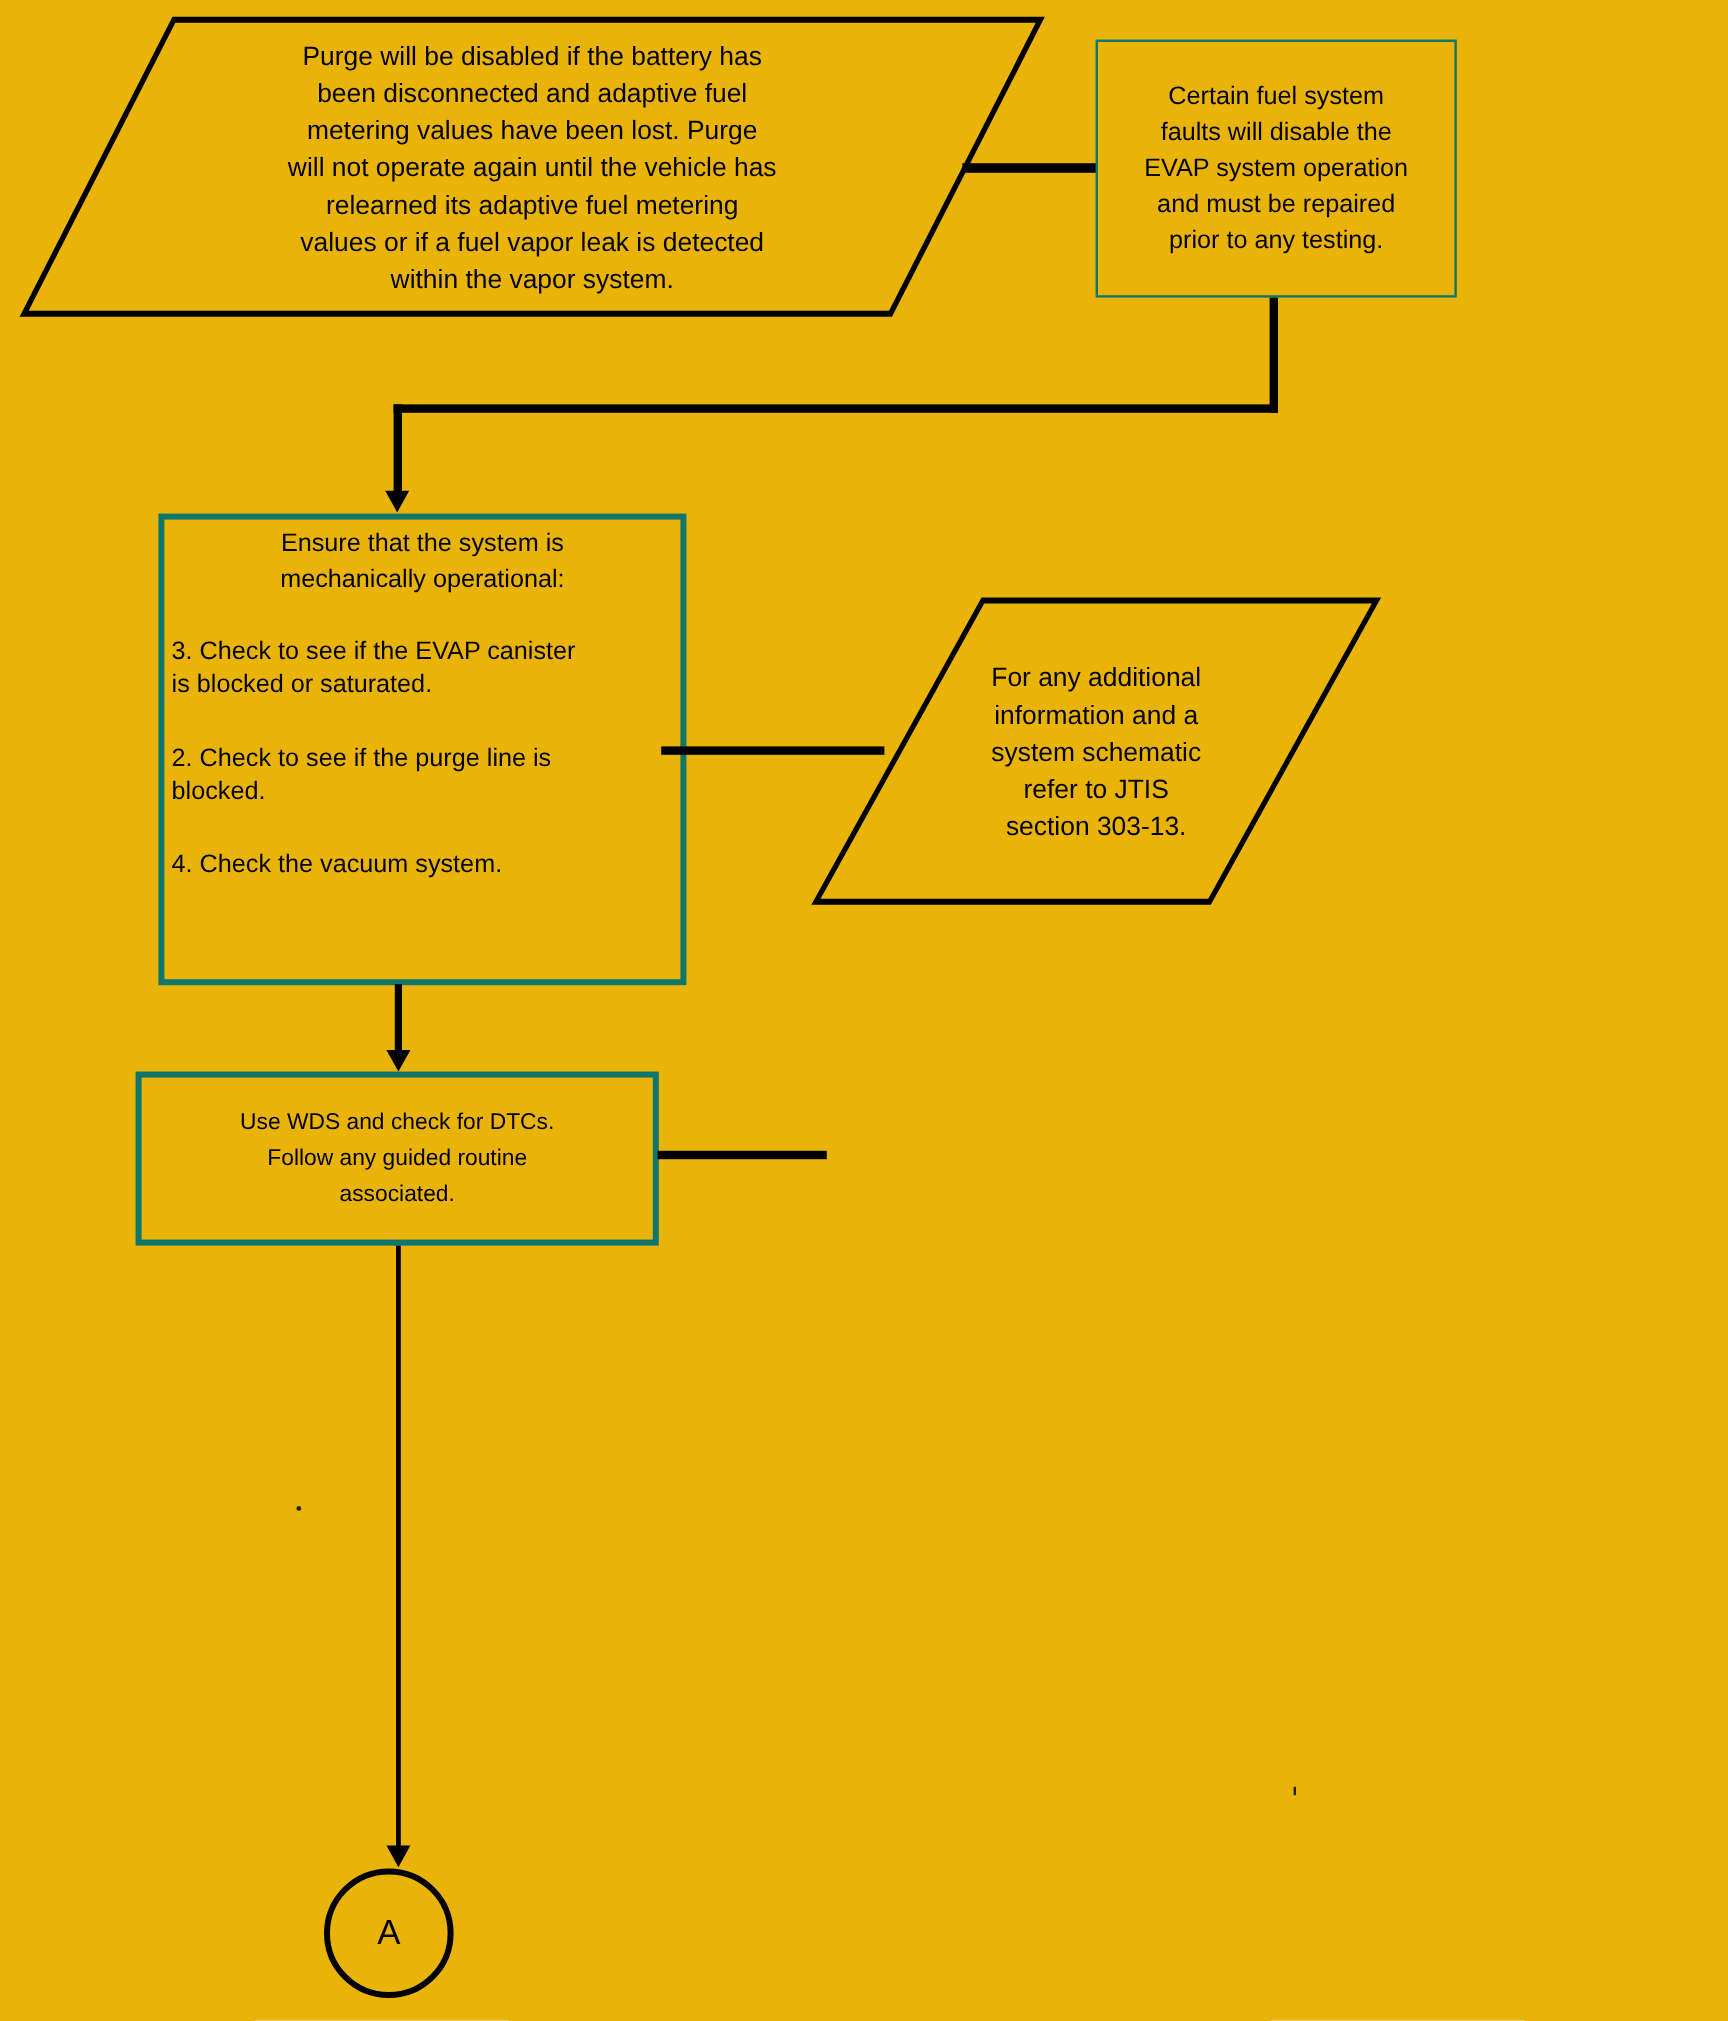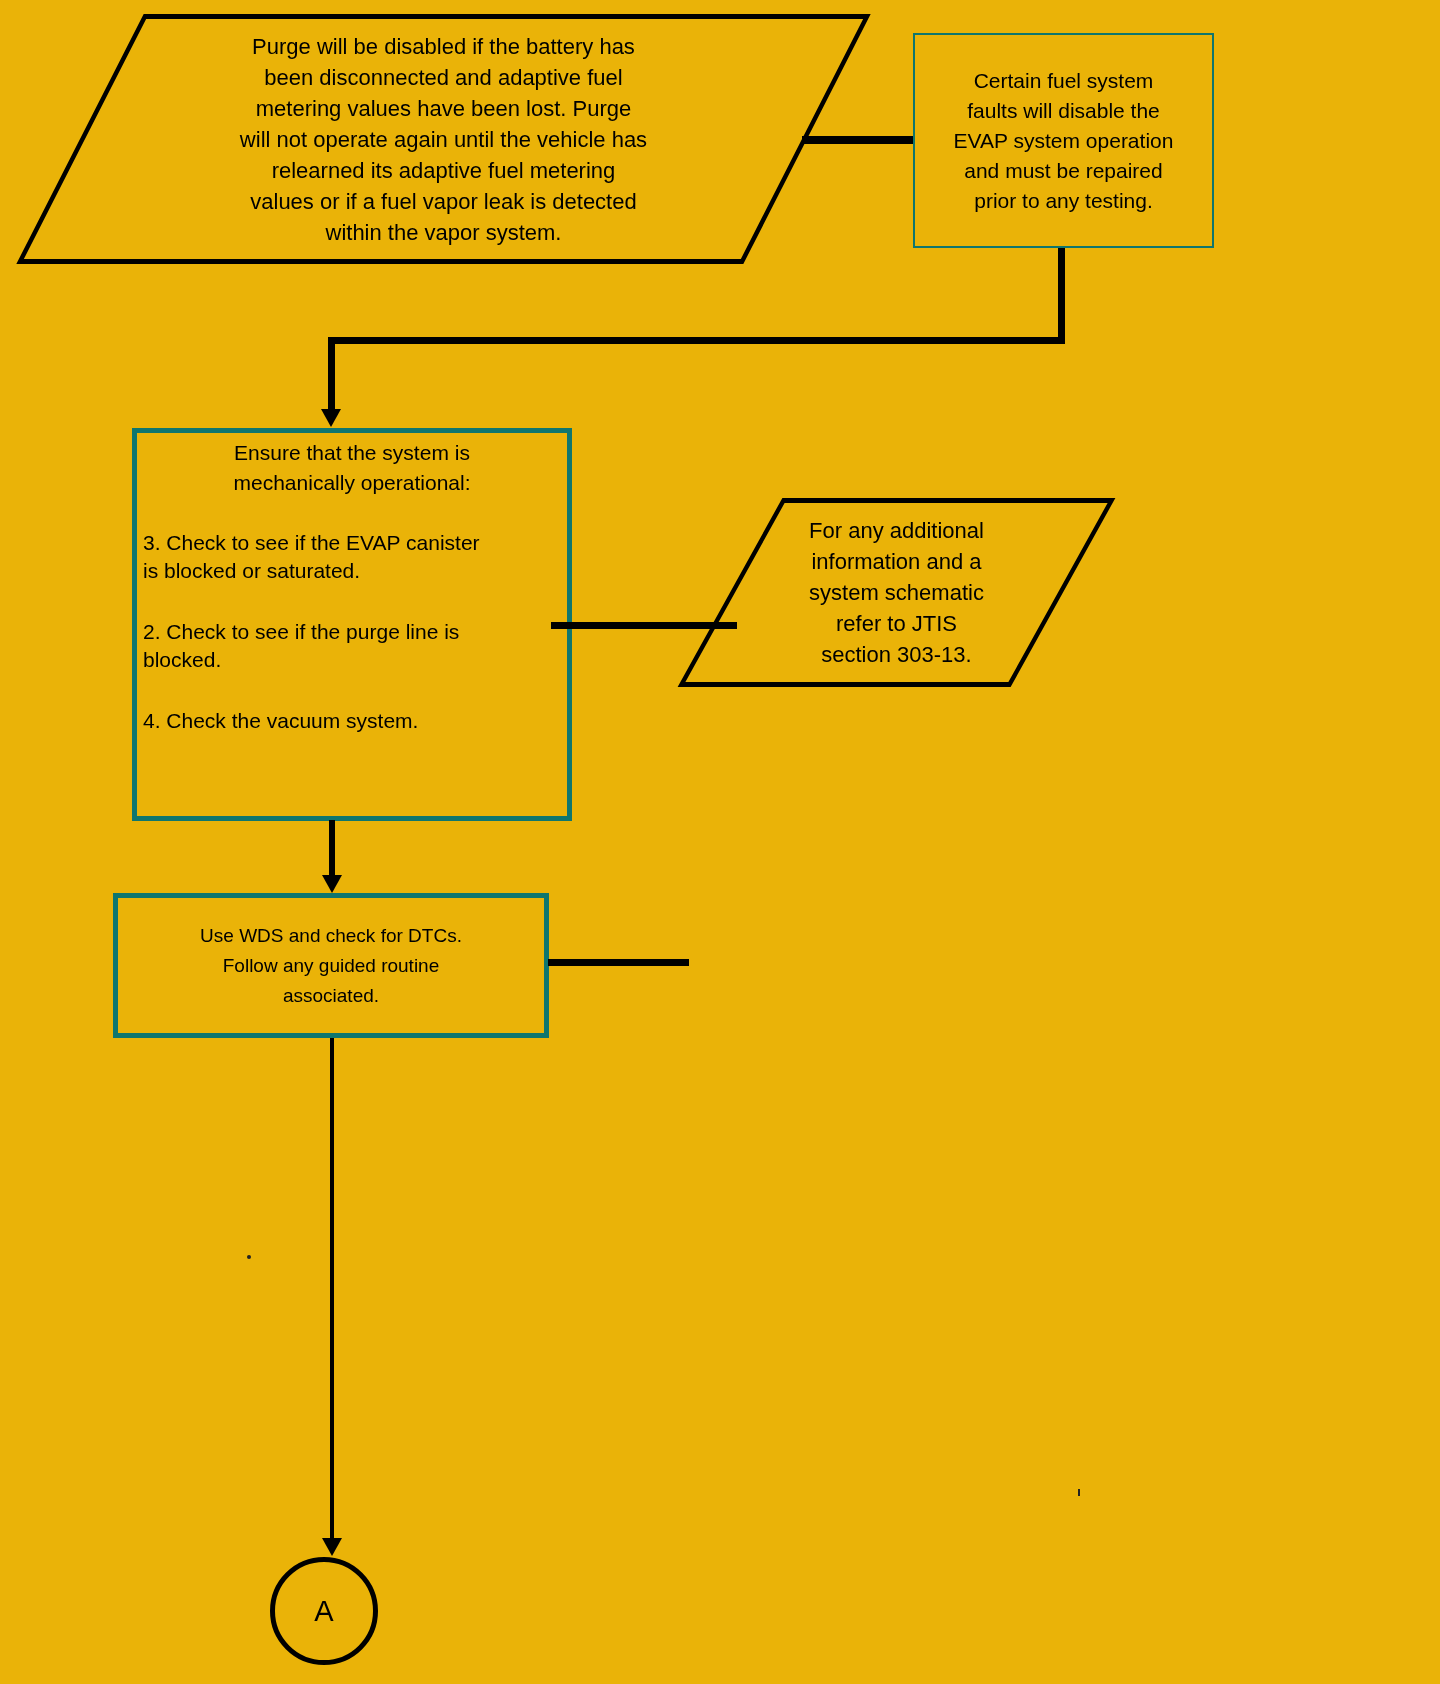--- a/index.html
+++ b/index.html
@@ -128,21 +128,21 @@
       <div class="pre ensure-item">3. Check to see if the EVAP canister
 is blocked or saturated.</div>
       <div class="pre ensure-item">2. Check to see if the purge line is
 blocked.</div>
       <div class="pre ensure-item">4. Check the vacuum system.</div>
     </div>
   </div>
 
   <div class="line" style="left:551px; top:622px; width:186px; height:7px;"></div>
 
-  <div class="para" style="left:730px; top:498px; width:333px; height:189px; --skew:-29deg;">
+  <div class="para" style="left:747px; top:498px; width:333px; height:256px; --skew:-29deg;">
     <div class="shape"></div>
     <div class="content">
       <div class="pre t22" id="jtis-text">For any additional
 information and a
 system schematic
 refer to JTIS
 section 303-13.</div>
     </div>
   </div>
 

